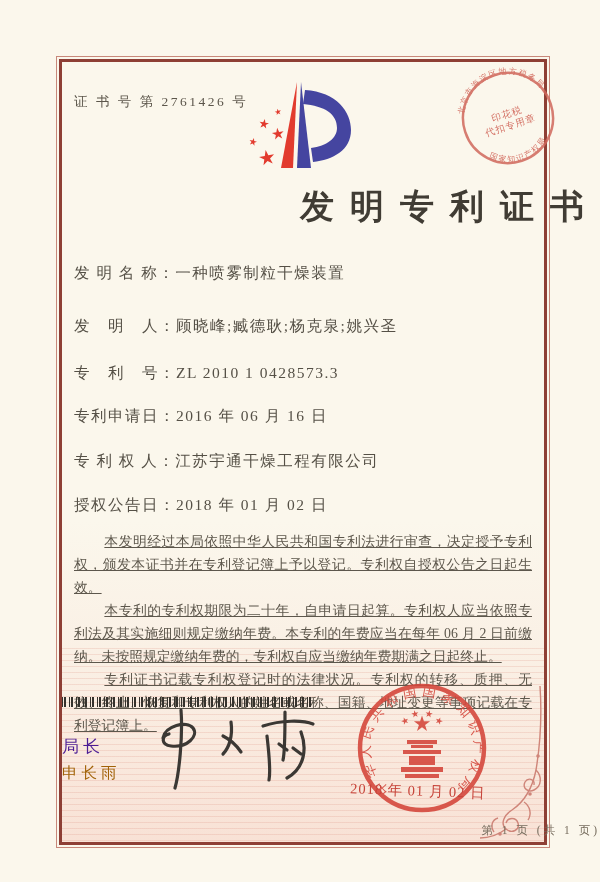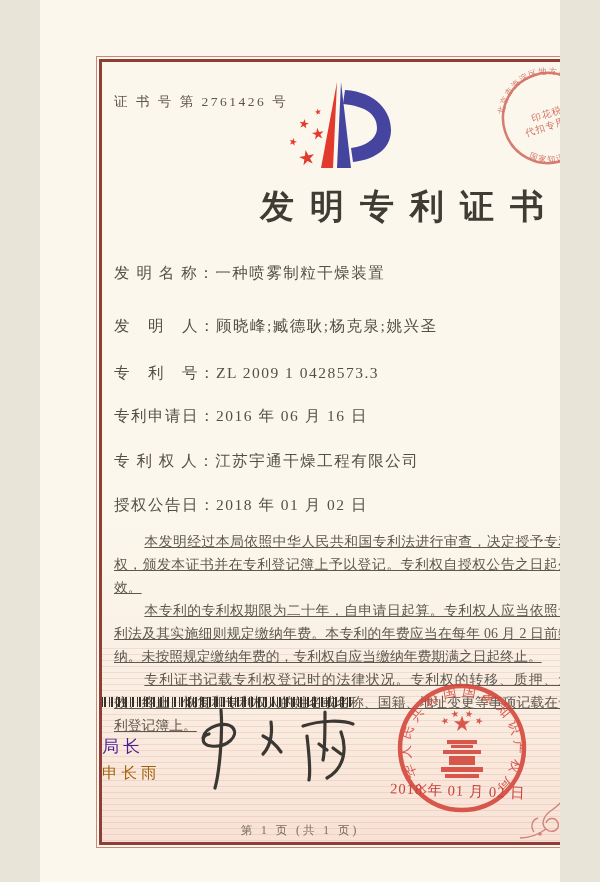--- a/index.html
+++ b/index.html
@@ -1,17 +1,17 @@
 <!DOCTYPE html>
 <html><head>
 <meta charset="utf-8">
 <style>
   html,body{margin:0;padding:0;background:#e8e4d8;}
   .page{
-    position:relative; width:520px; height:882px; margin:0 auto;
+    position:relative; width:600px; height:882px; margin:0 auto;
     background:#fbf7ec; overflow:hidden;
     font-family:"Liberation Serif","DejaVu Serif",serif;
   }
   
   .frame-outer{position:absolute; left:56px; top:56px; width:492px; height:790px;
     border:1px solid #c8887a;}
   .frame-inner{position:absolute; left:2px; top:2px; right:2px; bottom:2px;
     border:3px solid #8e3f35;}
   
   .wash{position:absolute; left:62px; top:520px; width:482px; height:322px;
@@ -30,21 +30,21 @@
   .paras p{margin:0; text-indent:2.2em;text-decoration:underline;}
   .barcode{position:absolute; left:62px; top:697px; width:250px; height:10px;
     background:repeating-linear-gradient(90deg,#35322d 0 1px,transparent 1px 2px,#35322d 2px 4px,transparent 4px 7px);}
   .bureau{position:absolute; left:62px; top:735px; font-size:17px; letter-spacing:4px; color:#4c1d95;text-align:right;}
   .bureau-name{position:absolute; left:62px; top:763px; font-size:15.5px; letter-spacing:4px; color:#a16207;}
   .sig{position:absolute; left:135px; top:696px;}
   .seal{position:absolute; left:352px; top:678px;}
   .seal-date{position:absolute; left:350px; top:782px; width:160px; font-size:14.5px;
     color:#c7443a; letter-spacing:1px; transform:rotate(2deg); white-space:nowrap;}
   .ornament{position:absolute; left:480px; top:686px;}
-  .footer{position:absolute; left:0; right:0; top:823px; text-align:center;
+  .footer{position:absolute; left:0; right:0; top:823px; text-align:right;
     font-size:11.5px; letter-spacing:3px; color:#776d5e;}
 </style>
 </head>
 <body>
 
 <div class="page">
 
   <div class="frame-outer">
     <div class="frame-inner"></div>
   </div>
@@ -82,21 +82,21 @@
       </text>
       <text x="0" y="-1" text-anchor="middle" font-size="9.5" letter-spacing="1" fill="#cd5a4d">印花税</text>
       <text x="0" y="11" text-anchor="middle" font-size="9.5" letter-spacing="1" fill="#cd5a4d">代扣专用章</text>
     </g>
   </svg>
 
   <div class="title">发明专利证书</div>
 
   <div class="field f1"><span>发　明　人：</span><span>顾晓峰;臧德耿;杨克泉;姚兴圣</span></div>
   <div class="field f0"><span>发 明 名 称：</span><span>一种喷雾制粒干燥装置</span></div>
-  <div class="field f2"><span>专　利　号：</span><span>ZL 2009 1 0428573.3</span></div>
+  <div class="field f2"><span>专　利　号：</span><span>ZL 2010 1 0428573.3</span></div>
   <div class="field f3"><span>专利申请日：</span><span>2016 年 06 月 16 日</span></div>
   <div class="field f4"><span>专 利 权 人：</span><span>江苏宇通干燥工程有限公司</span></div>
   <div class="field f5"><span>授权公告日：</span><span>2018 年 01 月 02 日</span></div>
 
   <div class="paras">
     <p>本发明经过本局依照中华人民共和国专利法进行审查，决定授予专利权，颁发本证书并在专利登记簿上予以登记。专利权自授权公告之日起生效。</p>
     <p>本专利的专利权期限为二十年，自申请日起算。专利权人应当依照专利法及其实施细则规定缴纳年费。本专利的年费应当在每年 06 月 2 日前缴纳。未按照规定缴纳年费的，专利权自应当缴纳年费期满之日起终止。</p>
     <p>专利证书记载专利权登记时的法律状况。专利权的转移、质押、无效、终止、恢复和专利权人的姓名或名称、国籍、地址变更等事项记载在专利登记簿上。</p>
   </div>
 

